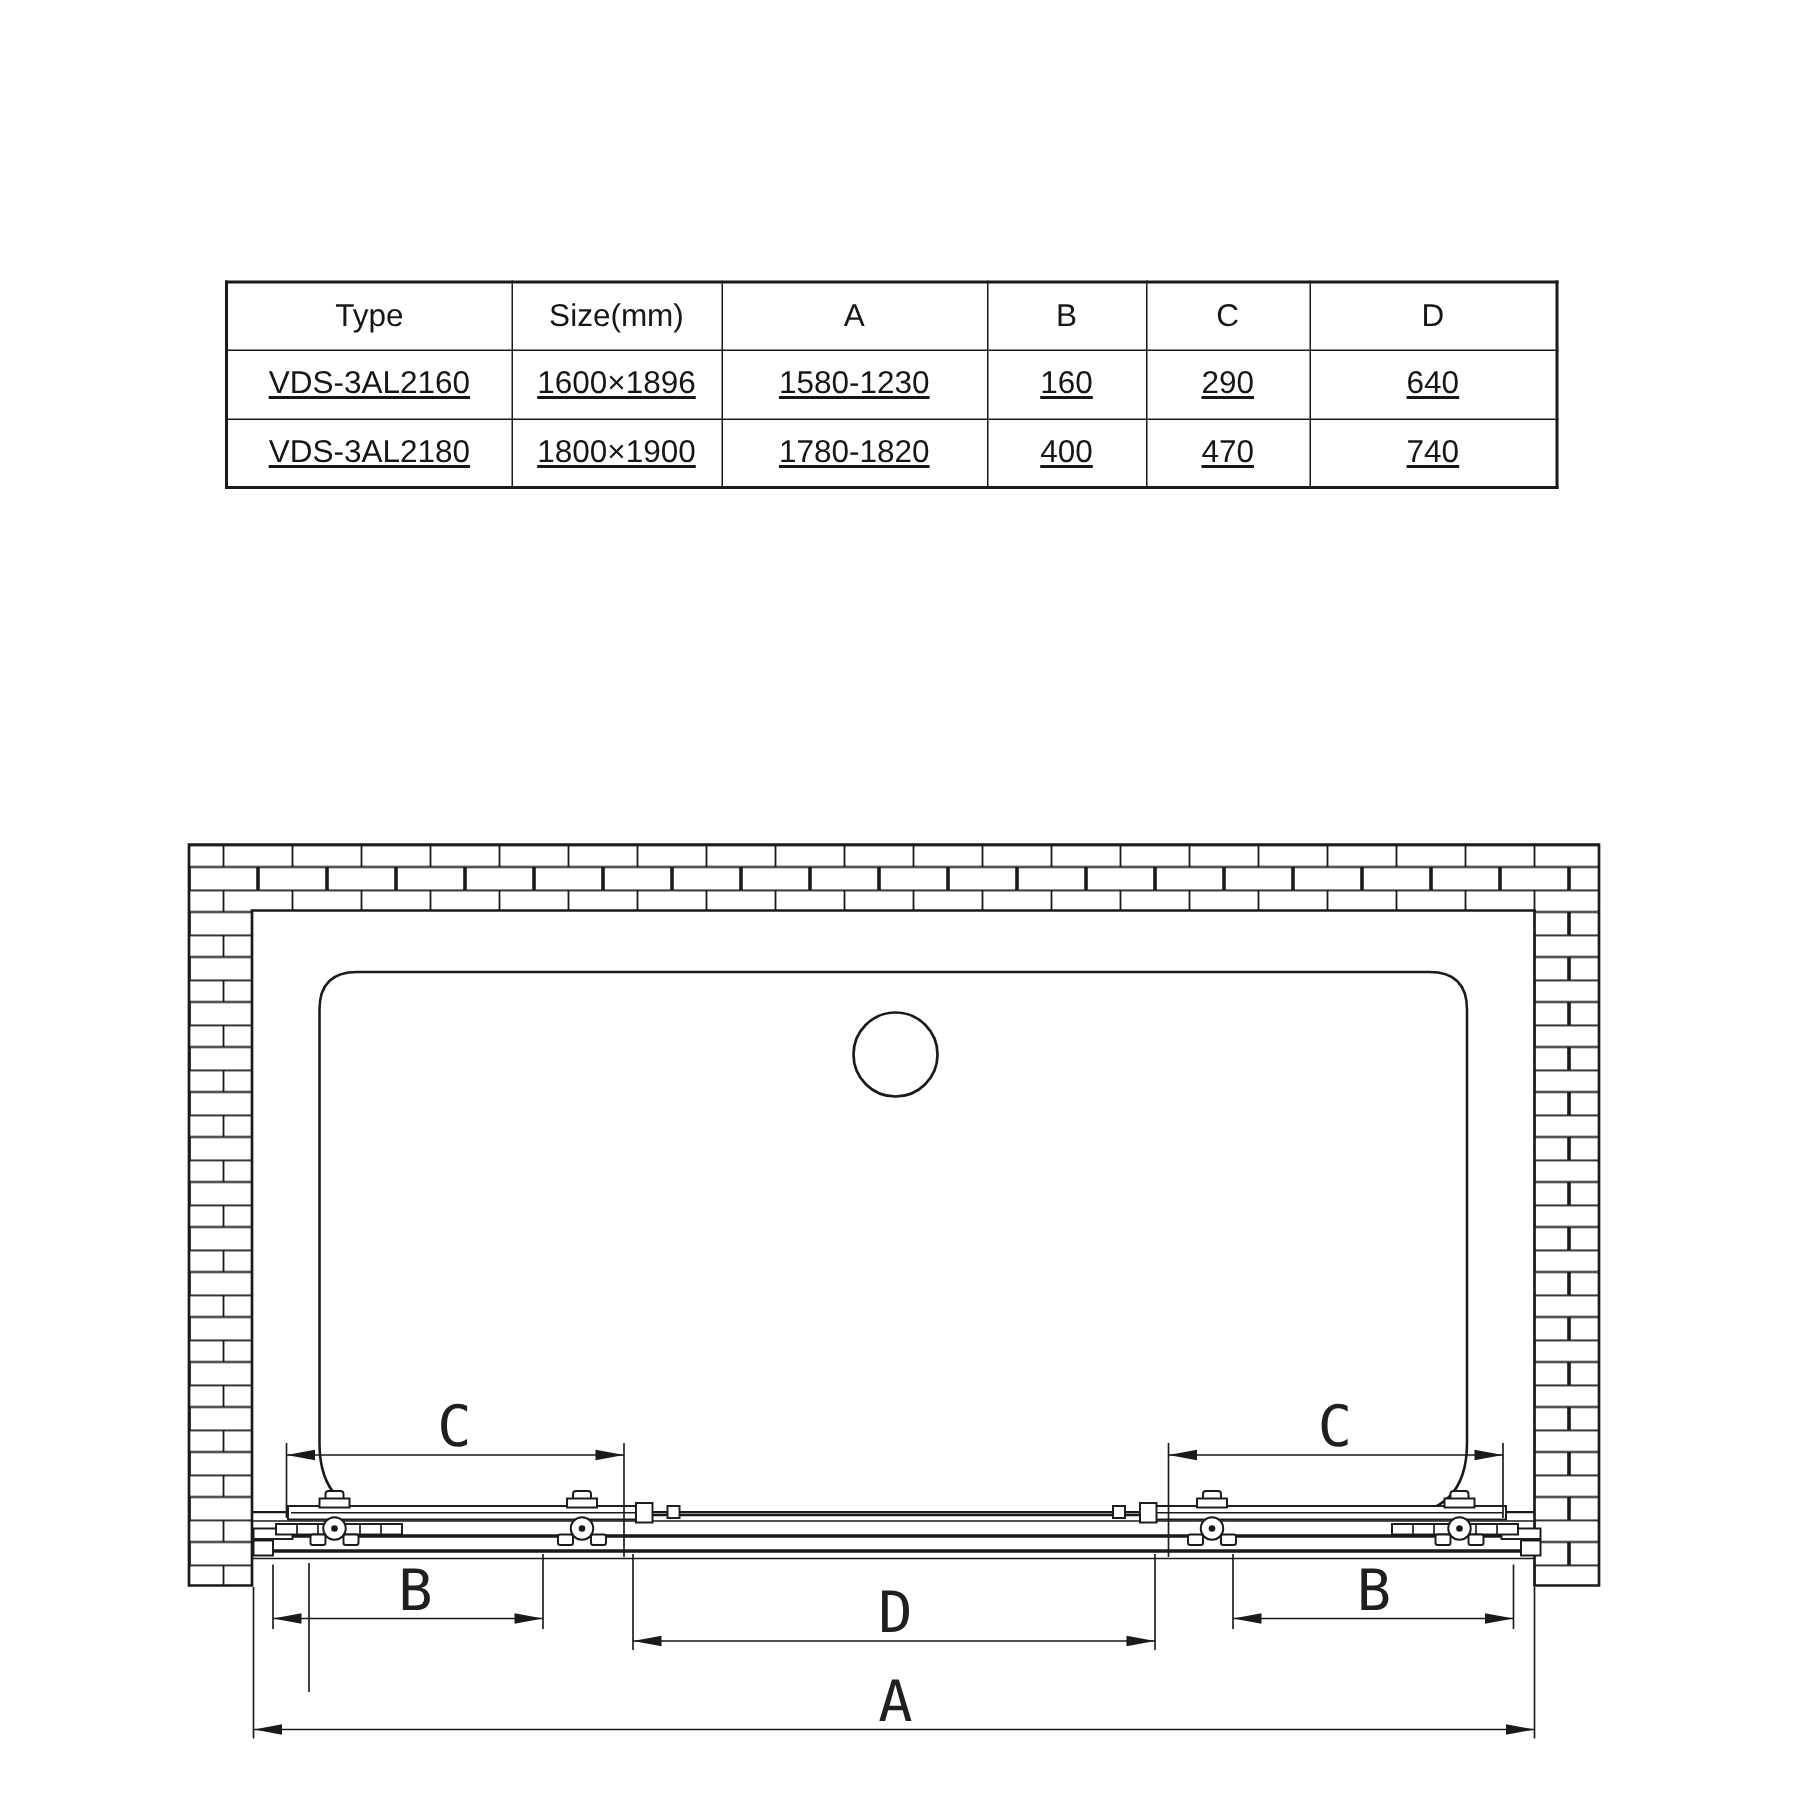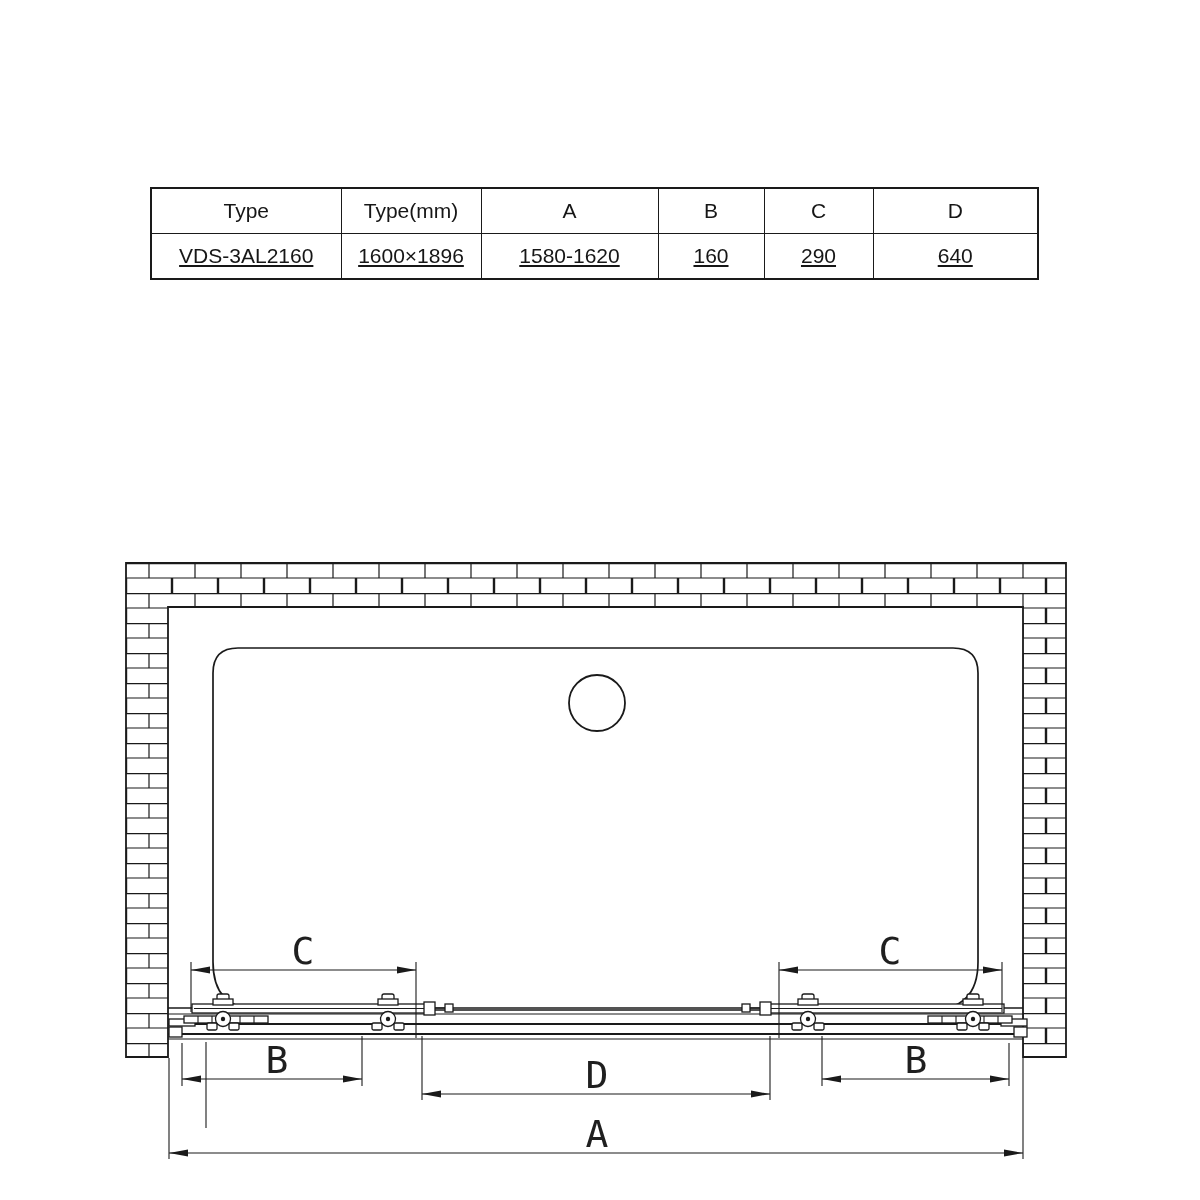--- a/index.html
+++ b/index.html
@@ -58,35 +58,43 @@
       <col style="width:190px">
         <col style="width:140px">
         <col style="width:177px">
       <col style="width:106px">
         <col style="width:109px">
         <col style="width:165px">
     </colgroup>
     <thead>
       <tr>
         <th>Type</th>
-        <th>Type(mm)</th>
+        <th>Size(mm)</th>
         <th>A</th>
         <th>B</th>
         <th>C</th>
         <th>D</th>
       </tr>
     </thead>
     <tbody>
       <tr>
         <td>VDS-3AL2160</td>
         <td>1600×1896</td>
-        <td>1580-1620</td>
+        <td>1580-1230</td>
         <td>160</td>
         <td>290</td>
         <td>640</td>
+      </tr>
+      <tr>
+        <td>VDS-3AL2180</td>
+        <td>1800×1900</td>
+        <td>1780-1820</td>
+        <td>400</td>
+        <td>470</td>
+        <td>740</td>
       </tr>
     </tbody>
   </table>
 
   <svg class="drawing" viewBox="0 0 1200 1200">
     <defs>
       <pattern id="brick" patternUnits="userSpaceOnUse" x="126" y="563" width="46" height="30">
         <rect width="46" height="30" fill="#ffffff"></rect>
         <path d="M0,0.6 H46 M0,15 H46 M23,0 V15 M0.6,15 V30 M45.4,15 V30" stroke="#1a1a1a" stroke-width="1.2" fill="none"></path>
       </pattern>

